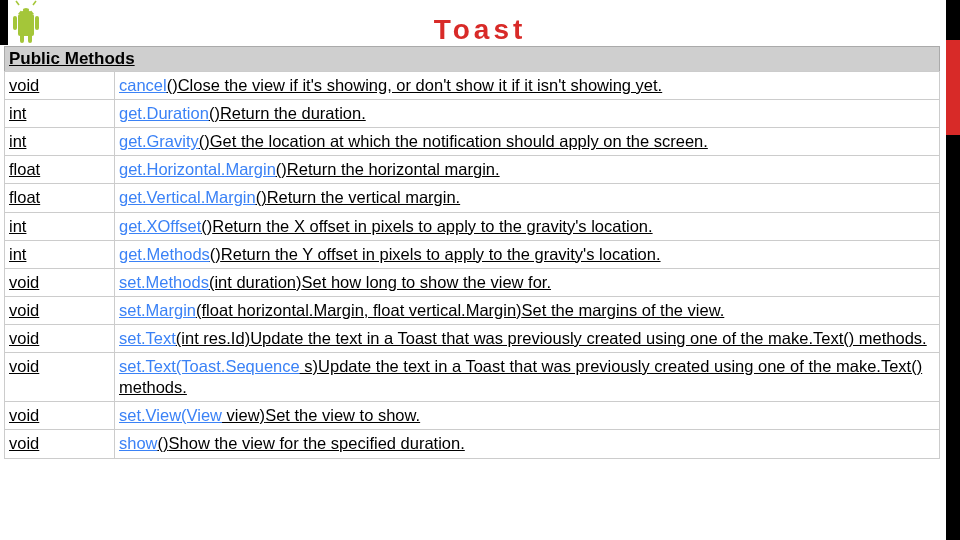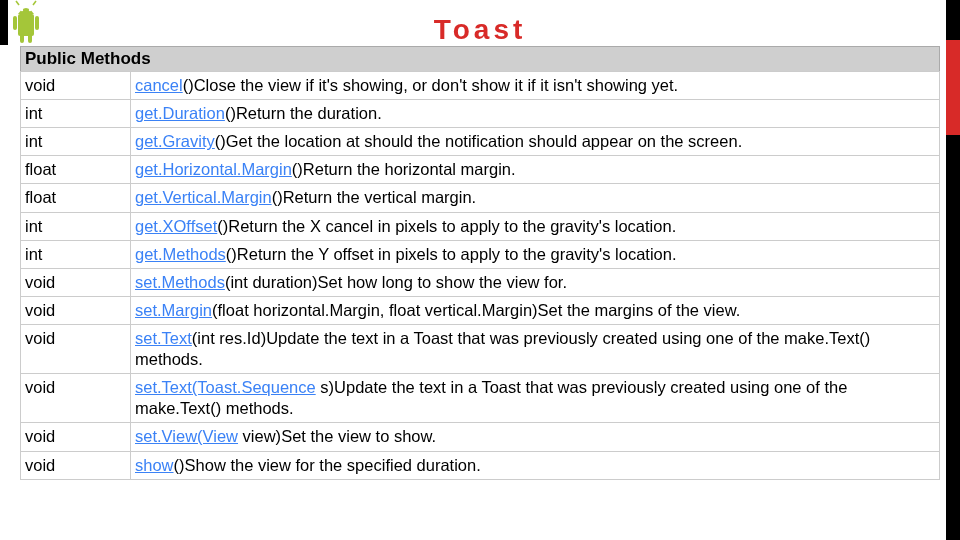--- a/index.html
+++ b/index.html
@@ -39,23 +39,24 @@
     font-family: Impact, "Arial Black", sans-serif;
     font-weight: 700;
     color: #d82a28;
     font-size: 28px;
     letter-spacing: 4px;
     padding-top: 14px;
     padding-bottom: 10px;
   }
   .table-wrap {
     position: absolute;
-    left: 20px;
+    left: 4px;
     right: 20px;
     top: 46px;
+    text-decoration: underline;
   }
   .section-header {
     background: #cfcfcf;
     font-weight: 700;
     font-size: 17px;
     padding: 2px 4px;
     border: 1px solid #aaa;
     border-bottom: none;
   }
   table {
@@ -108,33 +109,33 @@
         <tr>
           <td class="ret">void</td>
           <td><span class="m-link">cancel</span><span>()</span><span>Close the view if it's showing, or don't show it if it isn't showing yet.</span></td>
         </tr>
         <tr>
           <td class="ret">int</td>
           <td><span class="m-link">get.Duration</span><span>()</span><span>Return the duration.</span></td>
         </tr>
         <tr>
           <td class="ret">int</td>
-          <td><span class="m-link">get.Gravity</span><span>()</span><span>Get the location at should the notification should appear on the screen.</span></td>
+          <td><span class="m-link">get.Gravity</span><span>()</span><span>Get the location at which the notification should apply on the screen.</span></td>
         </tr>
         <tr>
           <td class="ret">float</td>
           <td><span class="m-link">get.Horizontal.Margin</span><span>()</span><span>Return the horizontal margin.</span></td>
         </tr>
         <tr>
           <td class="ret">float</td>
           <td><span class="m-link">get.Vertical.Margin</span><span>()</span><span>Return the vertical margin.</span></td>
         </tr>
         <tr>
           <td class="ret">int</td>
-          <td><span class="m-link">get.XOffset</span><span>()</span><span>Return the X cancel in pixels to apply to the gravity's location.</span></td>
+          <td><span class="m-link">get.XOffset</span><span>()</span><span>Return the X offset in pixels to apply to the gravity's location.</span></td>
         </tr>
         <tr>
           <td class="ret">int</td>
           <td><span class="m-link">get.Methods</span><span>()</span><span>Return the Y offset in pixels to apply to the gravity's location.</span></td>
         </tr>
         <tr>
           <td class="ret">void</td>
           <td><span class="m-link">set.Methods</span><span>(int duration)</span><span>Set how long to show the view for.</span></td>
         </tr>
         <tr>

